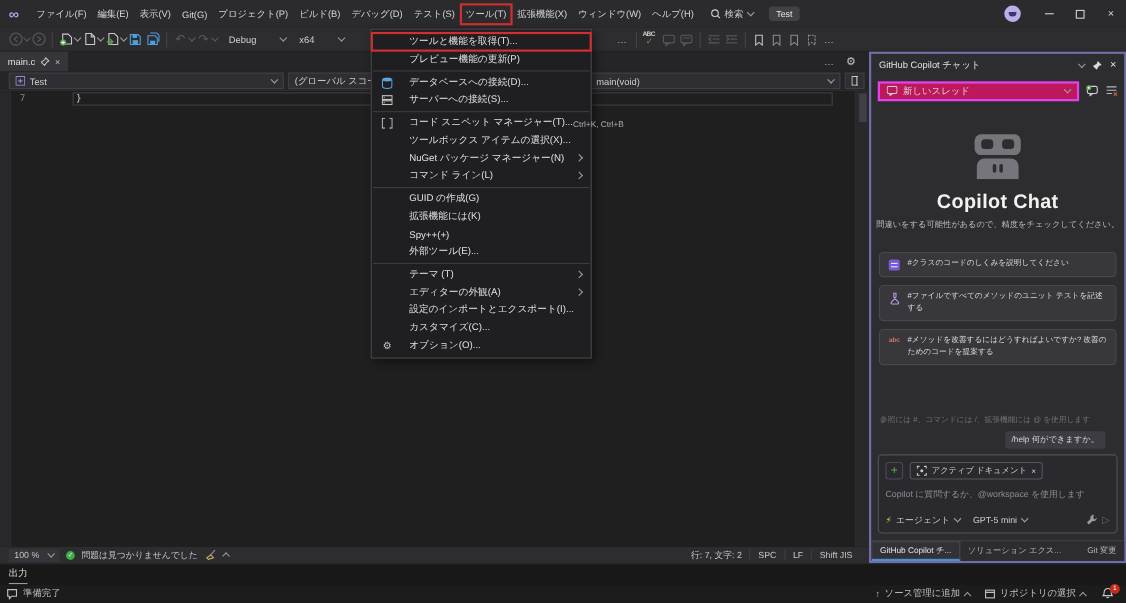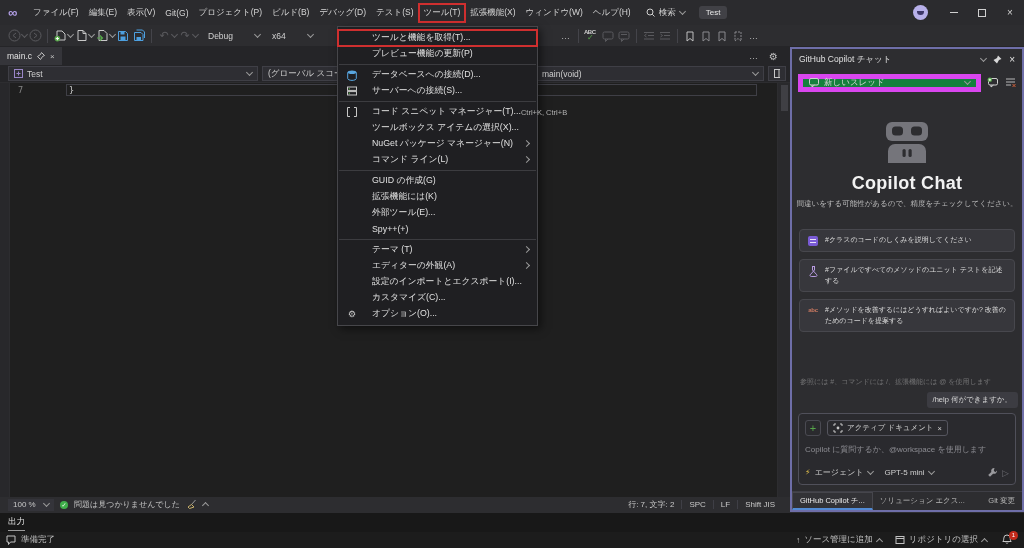--- a/index.html
+++ b/index.html
@@ -59,33 +59,33 @@
   .okdot{width:8px;height:8px;border-radius:50%;background:#3fae4a;color:#fff;font-size:6px;display:flex;align-items:center;justify-content:center}
   .es-right{margin-left:auto;display:flex;align-items:center;gap:0}
   .es-cell{padding:0 7px;border-left:1px solid #3f3f46;white-space:nowrap}
   .es-cell.first{border-left:none}
 
   
   .copilot{position:absolute;left:790px;top:47px;width:234px;height:465px;border:2px solid #6e6ea8;background:#2d2d30;display:flex;flex-direction:column}
   .cp-head{height:21px;display:flex;align-items:center;padding:0 7px;gap:7px;font-size:8.5px;color:#e0e0e0}
   .cp-head .sp{flex:1}
   .cp-threadrow{height:25px;display:flex;align-items:center;padding:0 6px;gap:6px}
-  .cp-thread{flex:1;height:18px;background:#15803d;border:5px solid #d946ef;display:flex;align-items:center;gap:5px;padding:0 6px;font-size:8.5px;color:#dadada}
+  .cp-thread{flex:1;height:18px;background:#be185d;border:2px solid #d946ef;display:flex;align-items:center;gap:5px;padding:0 6px;font-size:8.5px;color:#dadada}
   .cp-body{flex:1;display:flex;flex-direction:column;overflow:hidden}
   .cp-robot{margin:26px auto 0;display:block}
   .cp-title{margin-top:10px;text-align:center;font-size:18px;font-weight:bold;color:#f2f2f2;letter-spacing:.3px}
   .cp-sub{margin-top:5px;text-align:center;font-size:7.5px;color:#bdbdbd}
   .cp-cards{margin:20px 7px 0;display:flex;flex-direction:column;gap:7px}
   .cp-card{background:#37373c;border:1px solid #47474d;border-radius:4px;padding:5px 7px;display:flex;gap:6px;align-items:flex-start;font-size:7px;color:#dddddd;line-height:1.5}
   .cp-card .cic{flex:none;width:12px;display:flex;justify-content:center;margin-top:1px}
   .exp-ic{width:10px;height:10px;border-radius:2px;background:#7a5bd6;position:relative}
   .exp-ic::after{content:"";position:absolute;left:2px;top:3px;width:6px;height:1px;background:#e8e2fa;box-shadow:0 3px 0 #e8e2fa}
   .abc-small{font-size:6px;font-weight:bold;color:#c87860;letter-spacing:-.3px}
   .cp-hint{margin:auto 8px 0;font-size:7px;color:#a8a8a8;opacity:.55;white-space:nowrap;overflow:hidden}
-  .cp-helprow{display:flex;justify-content:flex-end;margin:5px 4px 0}
+  .cp-helprow{display:flex;justify-content:flex-end;margin:5px 17px 0}
   .cp-chip{background:#3c3c42;border-radius:3px;padding:3px 6px;font-size:7.5px;color:#d8d8d8}
   .cp-input{margin:5px 6px 6px;border:1px solid #50505a;border-radius:4px;background:#2a2a2e;padding:6px;display:flex;flex-direction:column}
   .cp-irow1{display:flex;align-items:center;gap:6px}
   .plusbtn{width:16px;height:16px;border:1px solid #4a4a52;border-radius:3px;color:#57a64a;font-size:11px;display:flex;align-items:center;justify-content:center}
   .ctxchip{display:flex;align-items:center;gap:4px;border:1px solid #55555e;border-radius:3px;padding:2px 5px;font-size:7.5px;color:#d5d5d5}
   .cp-inputline{margin:9px 0 2px;border:none;background:transparent;outline:none;font-size:8px;color:#cfcfcf;width:100%;font-family:"Liberation Sans","DejaVu Sans",sans-serif}
   .cp-inputline::placeholder{color:#8c8c92}
   .cp-irow3{margin-top:11px;display:flex;align-items:center;gap:4px;font-size:8px;color:#cfcfcf}
   .bolt{color:#e2c04c;font-size:8px}
   .cp-irow3 .sp{flex:1}
@@ -567,25 +567,25 @@
     <div class="mi">
       <span class="mic"></span>
         <span class="mlabel">GUID の作成(G)</span>
     </div>
     <div class="mi">
       <span class="mic"></span>
         <span class="mlabel">拡張機能には(K)</span>
     </div>
     <div class="mi">
       <span class="mic"></span>
+        <span class="mlabel">Spy++(+)</span>
+    </div>
+    <div class="mi">
+      <span class="mic"></span>
         <span class="mlabel">外部ツール(E)...</span>
-    </div>
-    <div class="mi">
-      <span class="mic"></span>
-        <span class="mlabel">Spy++(+)</span>
     </div>
     <div class="msep"></div>
     <div class="mi">
       <span class="mic"></span>
         <span class="mlabel">テーマ (T)</span>
       <span class="mright">
           <span class="chv rt"></span>
         </span>
     </div>
     <div class="mi">

